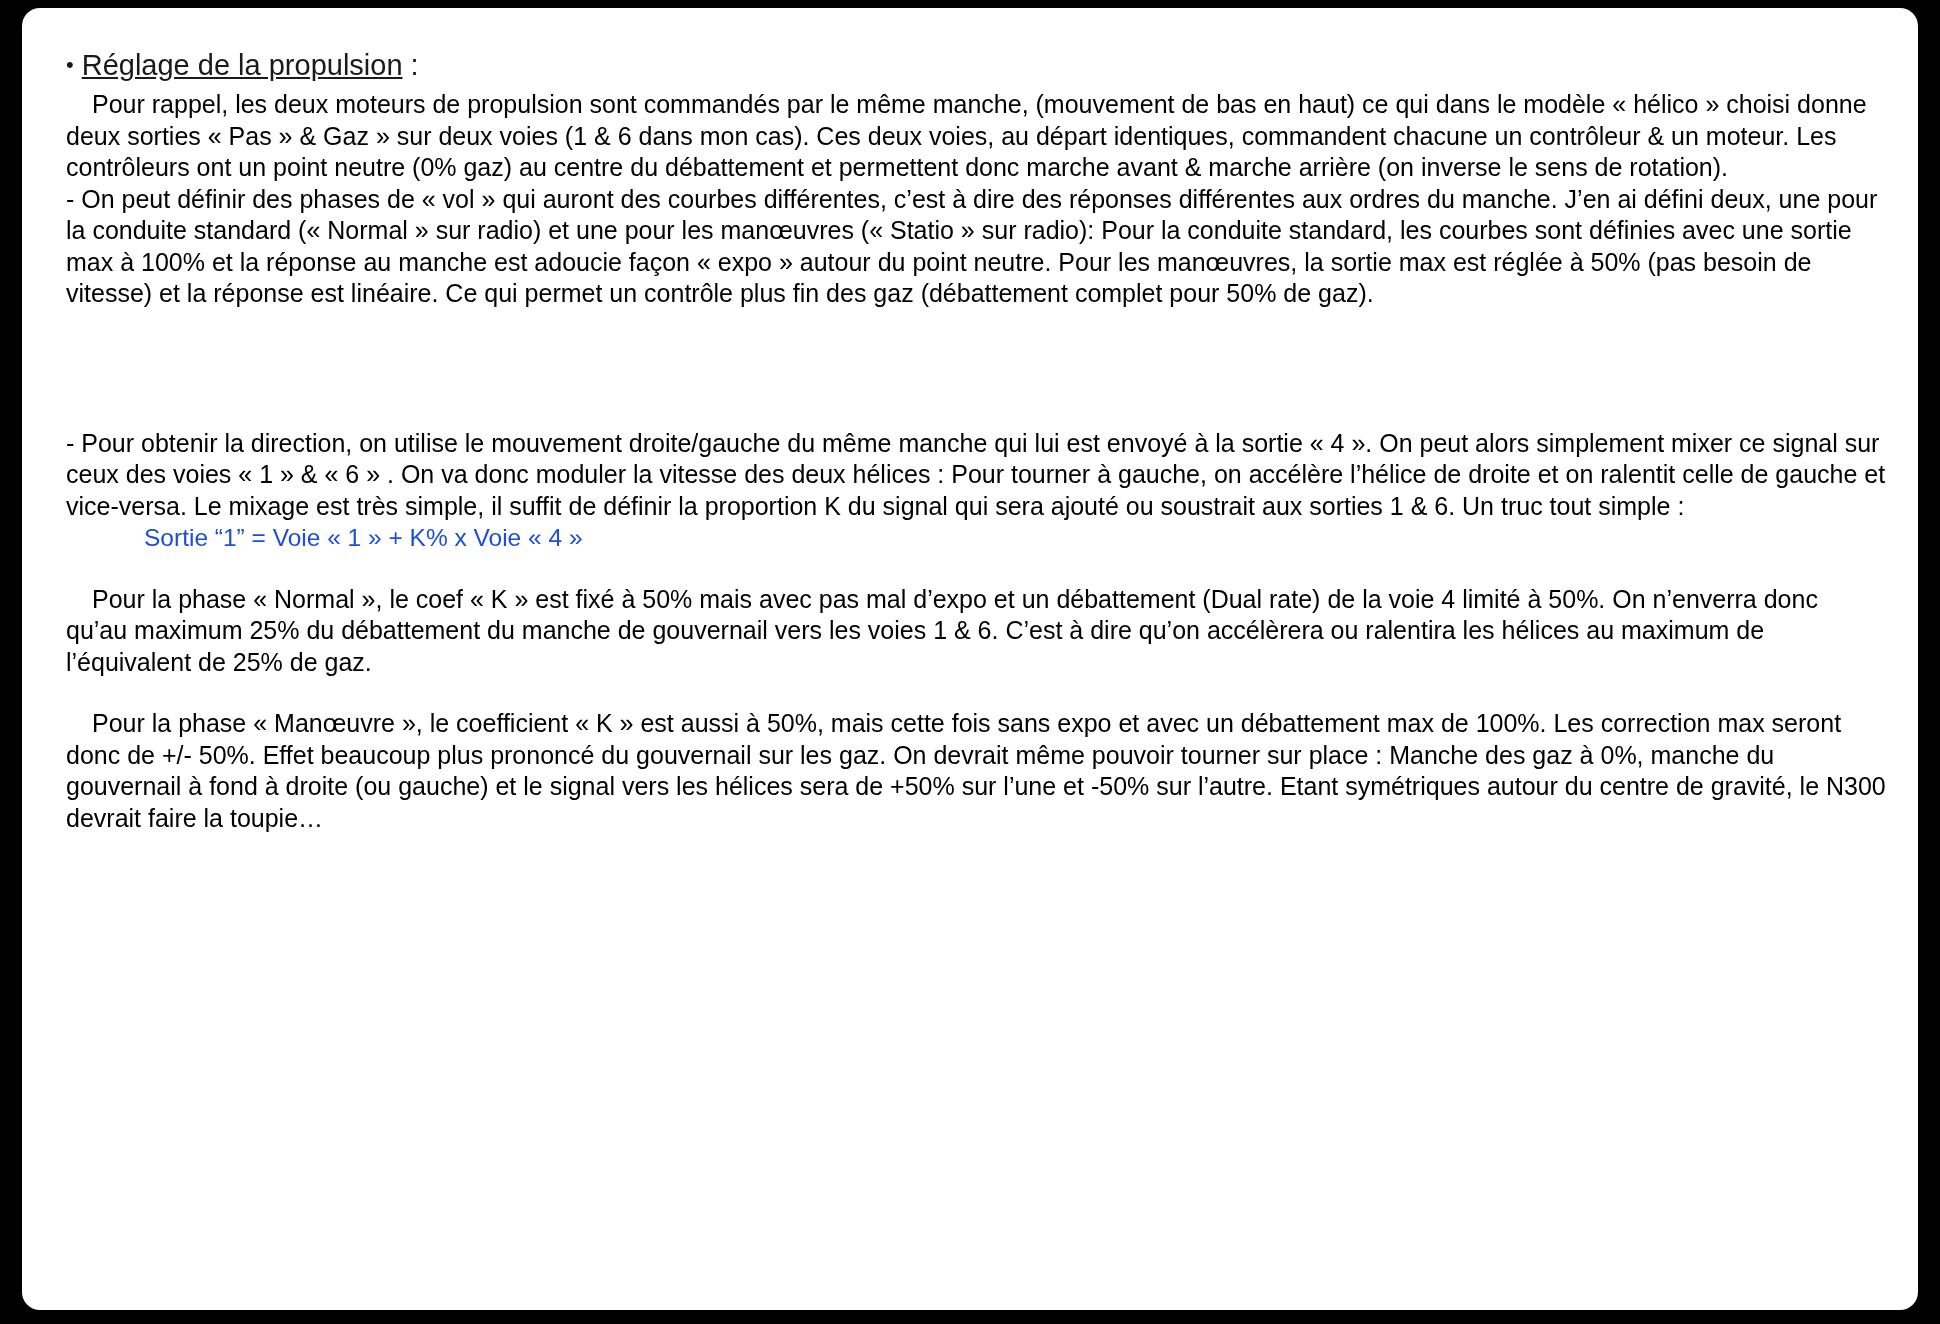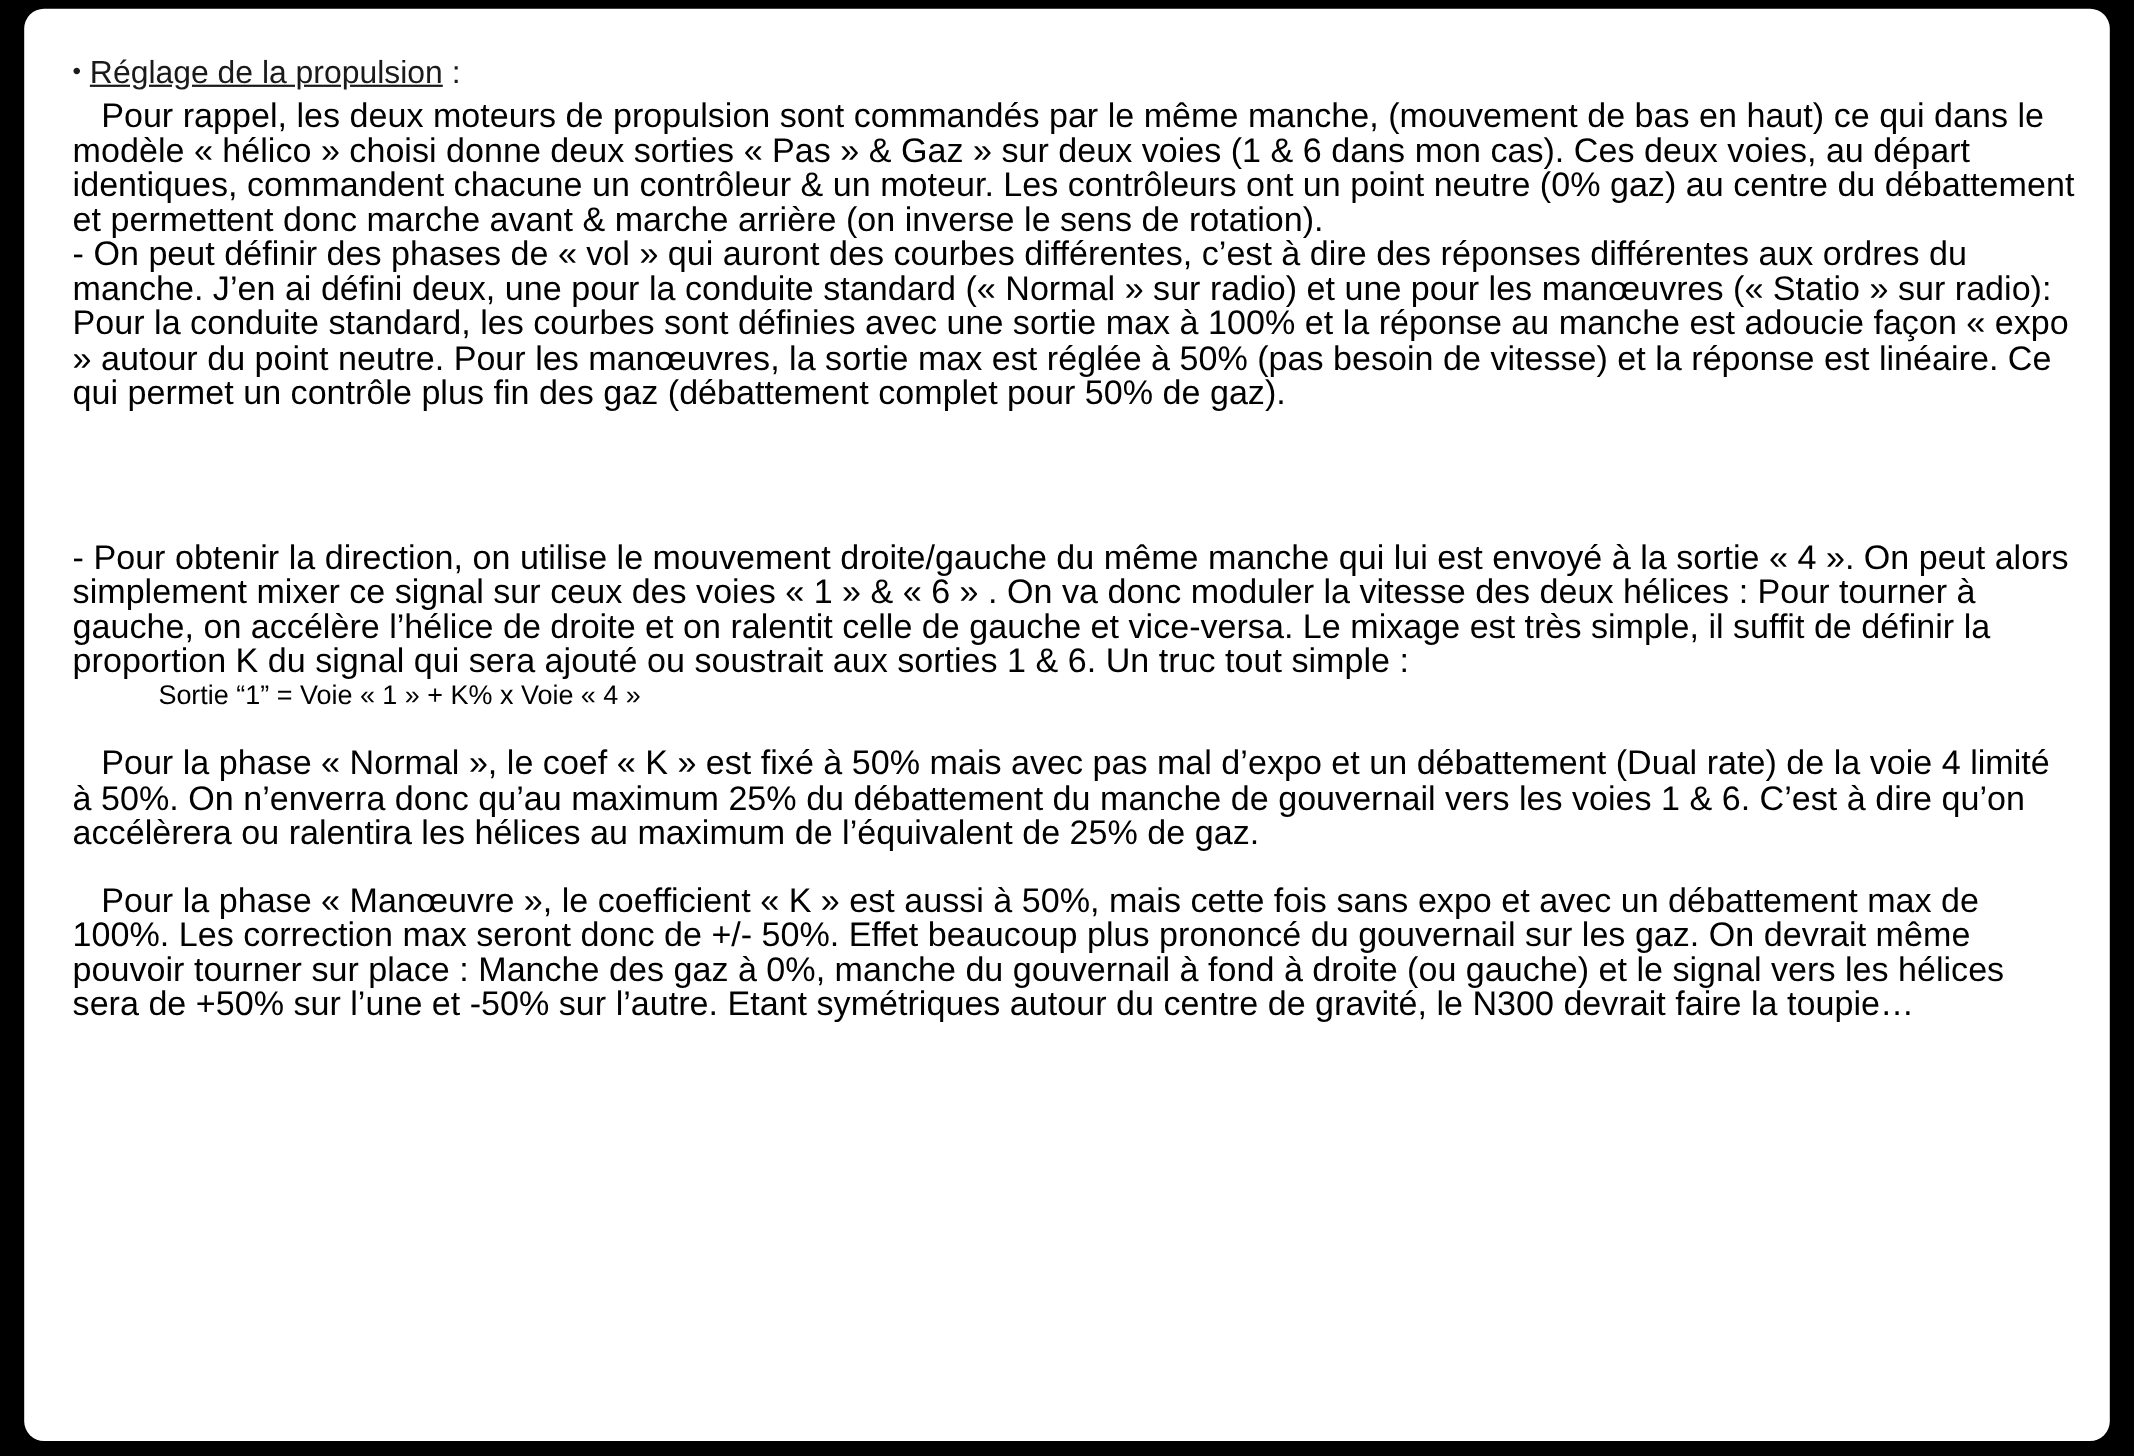--- a/index.html
+++ b/index.html
@@ -52,37 +52,37 @@
     margin-right: 8px;
   }
   .bullet-title {
     text-decoration: underline;
     font-size: 29px;
   }
   .bullet-colon {
     font-size: 29px;
   }
   .para {
-    font-size: 31px;
+    font-size: 25px;
     line-height: 31.5px;
     color: #000000;
     margin: 0;
     text-align: left;
   }
   .para.indent-first {
     text-indent: 26px;
   }
   .block-gap-1 { height: 118px; }
   .block-gap-3 { height: 30px; }
   .block-gap-4 { height: 30px; }
   .block-gap-5 { height: 30px; }
   .formula {
     font-size: 24.5px;
     line-height: 31.5px;
-    color: #000000;
+    color: #1d4ed8;
     margin: 0;
     padding-left: 78px;
     white-space: nowrap;
   }
 </style>
 </head>
 <body>
 
 <div class="slide-frame">
   <div class="slide-page">

